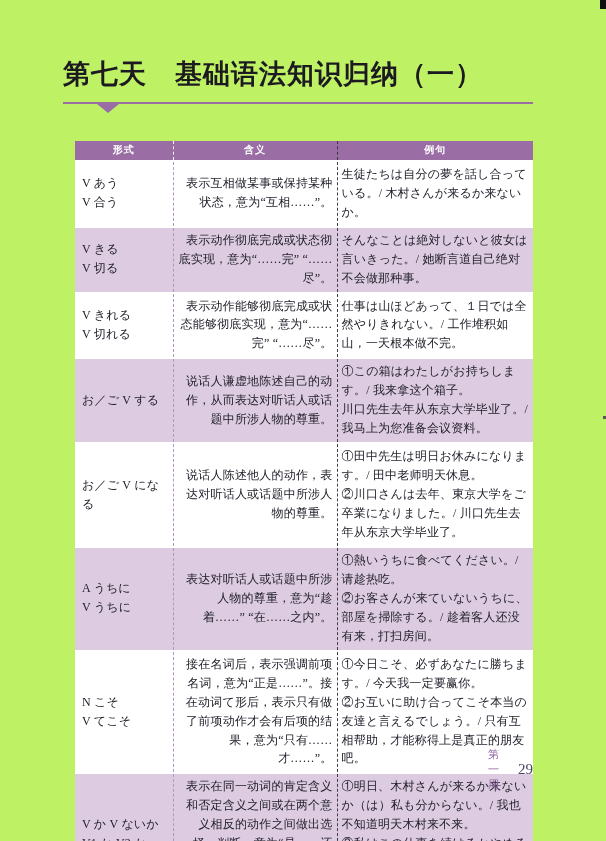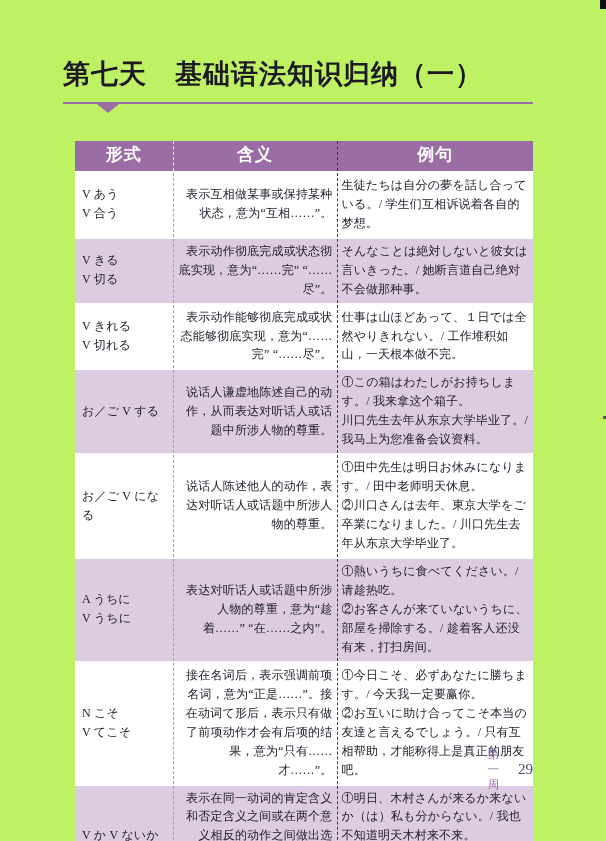--- a/index.html
+++ b/index.html
@@ -50,21 +50,21 @@
     border-collapse:collapse;table-layout:fixed;
     font-size:12px;line-height:1.58;letter-spacing:0.2px;
   }
   .grammar-table col.c1{width:98px;}
   .grammar-table col.c2{width:164px;}
   .grammar-table col.c3{width:196px;}
   .grammar-table thead th{
     background:var(--c-header-bg);
     color:#ffffff;
     font-family:"Liberation Sans", sans-serif;
-    font-weight:bold;font-size:17px;
+    font-weight:bold;font-size:10px;
     height:19px;padding:1px 0 2px 0;
     text-align:center;vertical-align:middle;
     letter-spacing:1px;
   }
   .grammar-table thead th + th{border-left:1px dashed rgba(255,255,255,0.95);}
   .grammar-table thead th:last-child{border-left:1px dashed #3c3442;}
   .grammar-table tbody tr{background:#ffffff;border-top:2px solid #ffffff;}
   .grammar-table tbody tr.alt{background:var(--c-row-alt);}
   .grammar-table tbody td{
     vertical-align:middle;
@@ -125,21 +125,21 @@
     <tbody id="table-body">
         <tr>
           <td class="form-cell">
             <div>V あう</div>
             <div>V 合う</div>
           </td>
           <td class="meaning-cell">
             <div>表示互相做某事或保持某种状态，意为“互相……”。</div>
           </td>
           <td class="example-cell">
-            <div>生徒たちは自分の夢を話し合っている。/ 学生们互相诉说着各自的梦想。</div>
+            <div>生徒たちは自分の夢を話し合っている。/ 木村さんが来るか来ないか。</div>
           </td>
         </tr>
         <tr class="alt">
           <td class="form-cell">
             <div>V きる</div>
             <div>V 切る</div>
           </td>
           <td class="meaning-cell">
             <div>表示动作彻底完成或状态彻底实现，意为“……完” “……尽”。</div>
           </td>

